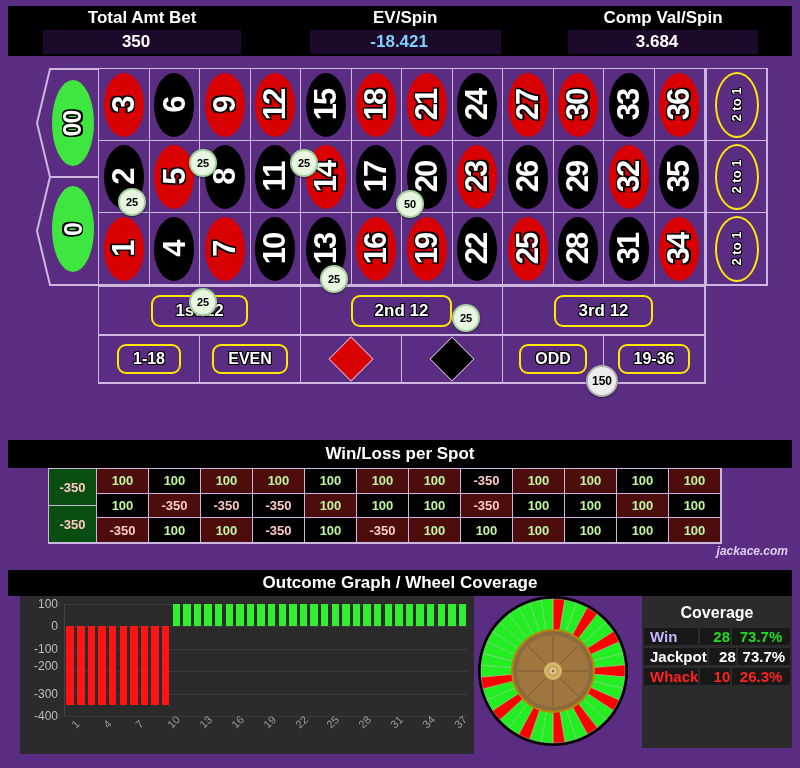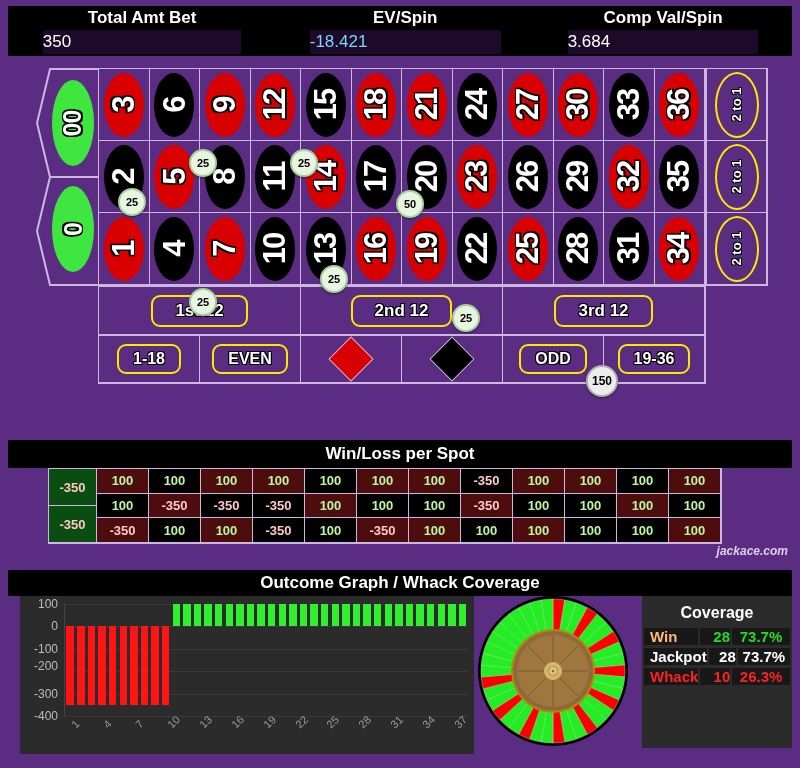--- a/index.html
+++ b/index.html
@@ -19,22 +19,22 @@
   .hdr-col{flex:1;display:flex;flex-direction:column;}
   .hdr-col.first{flex:1.04;}
   .hdr-label{
     height:24px;line-height:24px;text-align:center;
     color:#fff;font-weight:bold;font-size:17px;
   }
   .hdr-valwrap{height:26px;display:flex;justify-content:center;}
   .hdr-val{
     width:74%;height:24px;line-height:24px;
     background:#1d0a2b;
-    color:#fff;font-weight:normal;font-size:17px;
-    text-align:left;padding-right:12px;box-sizing:border-box;
+    color:#fff;font-weight:bold;font-size:17px;
+    text-align:center;padding-right:12px;box-sizing:border-box;
   }
   .hdr-val.neg{color:#7dd3fc;}
 
   
   .felt{position:absolute;left:0;top:58px;width:800px;height:345px;}
 
   .zero-zone{position:absolute;left:36px;top:10px;width:62px;height:218px;}
   .zero-shape{position:absolute;left:0;top:0;width:62px;height:218px;}
   .zero-cell{
     position:absolute;width:42px;height:86px;border-radius:50%;
@@ -557,21 +557,21 @@
         <div class="wl-cell r win">100</div>
         <div class="wl-cell b win">100</div>
         <div class="wl-cell b win">100</div>
         <div class="wl-cell r win">100</div>
       </div>
   </div>
   <div class="watermark">jackace.com</div>
 </div>
 
 <div class="og-wrap">
-  <div class="og-title">Outcome Graph / Whack Coverage</div>
+  <div class="og-title">Outcome Graph / Wheel Coverage</div>
   <div class="og-body">
 
     <div class="plot">
       <div class="yaxis" id="yaxis">
           <div class="ytick" style="top: 8px;">100</div>
           <div class="ytick" style="top: 30.4px;">0</div>
           <div class="ytick" style="top: 52.8px;">-100</div>
           <div class="ytick" style="top: 70px;">-200</div>
           <div class="ytick" style="top: 97.6px;">-300</div>
           <div class="ytick" style="top: 120px;">-400</div>
@@ -695,21 +695,21 @@
           <circle cx="75" cy="75" r="6" fill="#c9a75c"></circle>
           <circle cx="75" cy="75" r="3" fill="#e8d7a8"></circle>
           <circle cx="75" cy="75" r="1.5" fill="#8b6b3d"></circle>
         </svg>
     </div>
 
     <div class="cov">
       <div class="cov-title">Coverage</div>
       <div id="covrows">
           <div class="cov-row">
-            <div class="c1" style="color: #fdba74;">Win</div>
+            <div class="c1" style="color: #c4b5fd;">Win</div>
             <div class="c2" style="color: rgb(34, 221, 34);">28</div>
             <div class="c3" style="color: rgb(34, 221, 34);">73.7%</div>
           </div>
           <div class="cov-row">
             <div class="c1" style="color: rgb(255, 255, 255);">Jackpot</div>
             <div class="c2" style="color: rgb(255, 255, 255);">28</div>
             <div class="c3" style="color: rgb(255, 255, 255);">73.7%</div>
           </div>
           <div class="cov-row">
             <div class="c1" style="color: rgb(255, 34, 34);">Whack</div>

